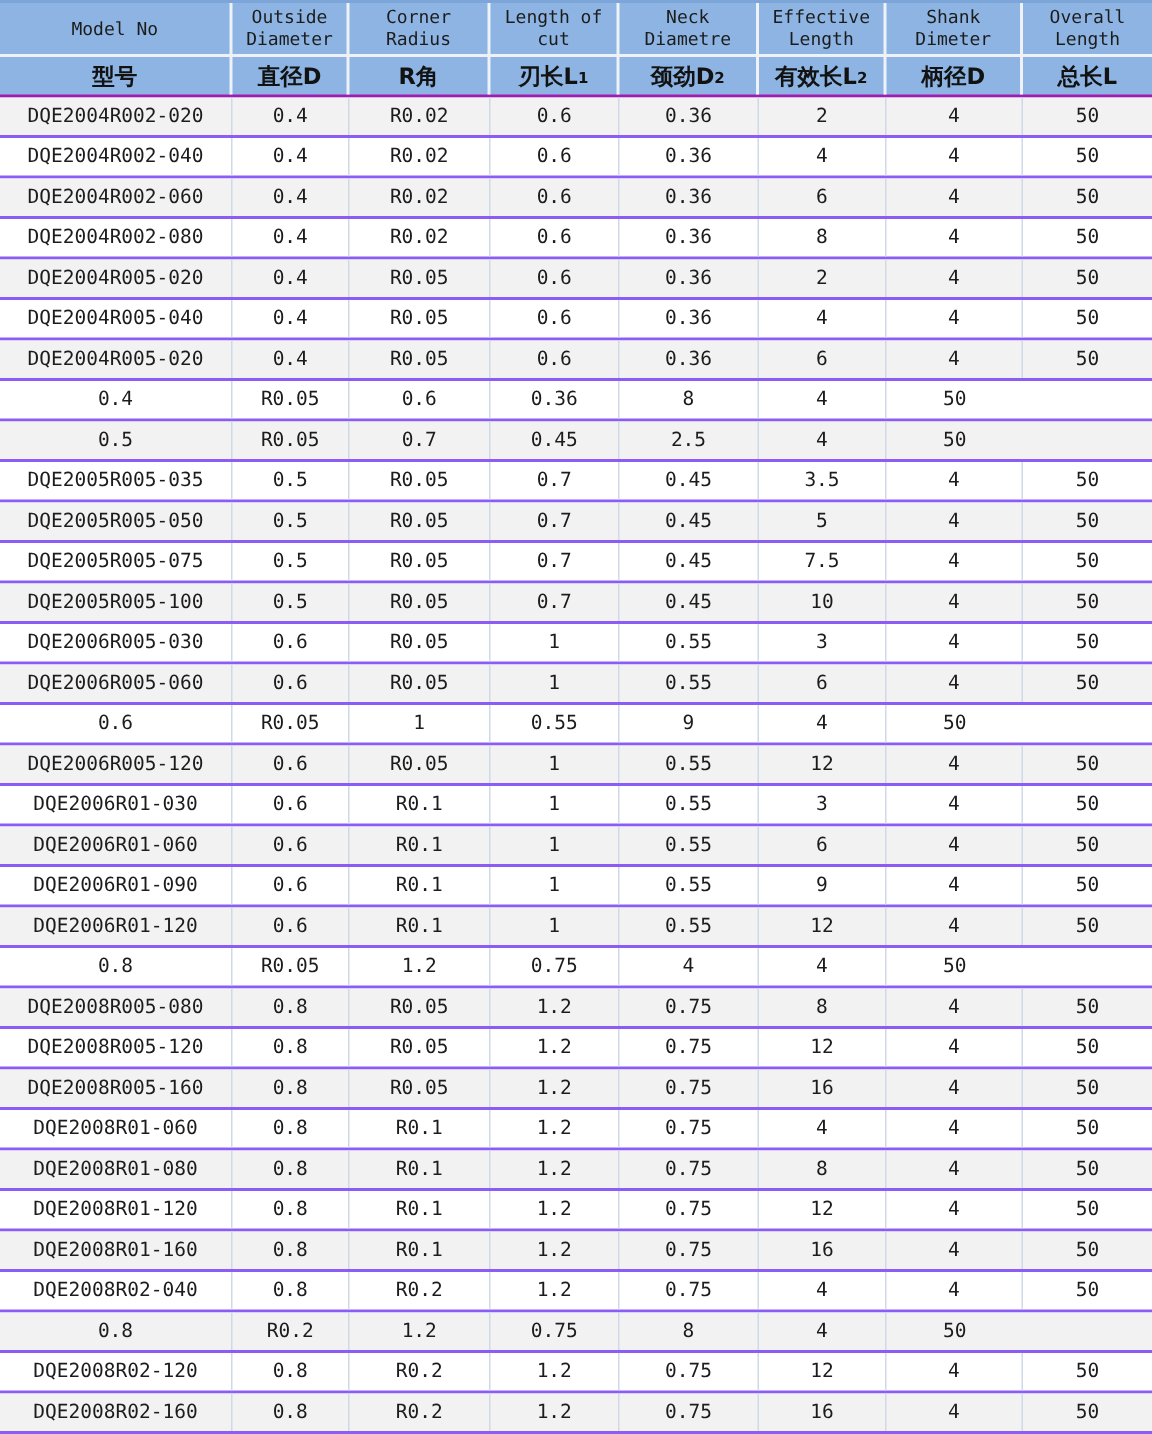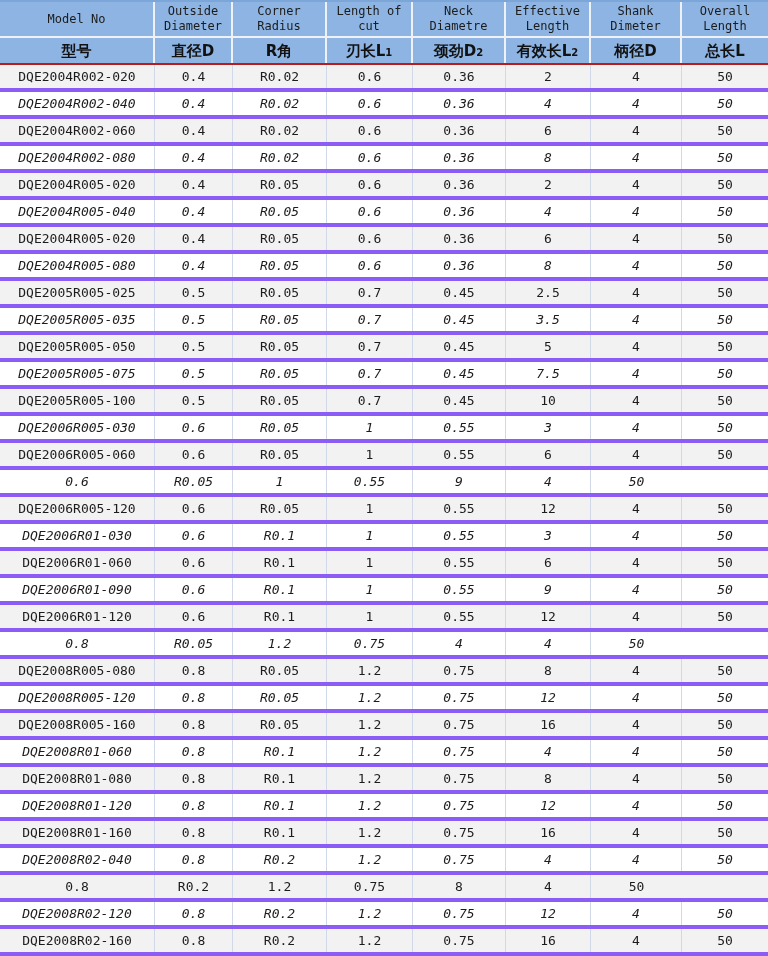--- a/index.html
+++ b/index.html
@@ -28,44 +28,44 @@
   .hdr-en .hcell {
     display:flex; align-items:center; justify-content:center; text-align:center;
     font-size:12px; line-height:15px;
     padding:0 6px;
     border-right:2px solid #eef1f6;
     color:#1c1c1c;
   }
   .hdr-cn {
     height:27px;
     background:#8db4e2;
-    border-bottom:2px solid #b91c1c;
+    border-bottom:2px solid #a21caf;
   }
   .hdr-cn .hcell {
     display:flex; align-items:flex-end; justify-content:center;
     font-family:"DejaVu Sans","Liberation Sans",sans-serif;
     font-size:15px; font-weight:bold; line-height:23px;
     border-right:2px solid #eef1f6;
     color:#121212;
   }
   .hcell:last-child { border-right:none; }
   .hdr-cn sub {
     font-size:10px; font-weight:bold;
     line-height:23px;
     vertical-align:baseline;
     position:relative; top:1px;
   }
   
   .tbody { flex:1; display:block; }
   .data-row {
     height:27px;
-    border-bottom:4px solid #8b5cf6;
+    border-bottom:2px solid #8b5cf6;
   }
   .data-row.odd { background:#f2f2f2; }
-  .data-row.even { background:#ffffff;font-style:italic; }
+  .data-row.even { background:#ffffff; }
   .data-row .c {
     display:flex; align-items:center; justify-content:center;
     font-size:13px;
     border-right:1px solid #cfd9e8;
     white-space:nowrap;
     overflow:hidden;
   }
   .data-row .c:last-child { border-right:none; }
 </style>
 </head>
@@ -191,32 +191,30 @@
     <div class="c">0.4</div>
     <div class="c">R0.05</div>
     <div class="c">0.6</div>
     <div class="c">0.36</div>
     <div class="c">6</div>
     <div class="c">4</div>
     <div class="c">50</div>
   </div>
 
   <div class="grid-row data-row even">
-    <div class="c">DQE2004R005-080</div>
     <div class="c">0.4</div>
     <div class="c">R0.05</div>
     <div class="c">0.6</div>
     <div class="c">0.36</div>
     <div class="c">8</div>
     <div class="c">4</div>
     <div class="c">50</div>
   </div>
 
   <div class="grid-row data-row odd">
-    <div class="c">DQE2005R005-025</div>
     <div class="c">0.5</div>
     <div class="c">R0.05</div>
     <div class="c">0.7</div>
     <div class="c">0.45</div>
     <div class="c">2.5</div>
     <div class="c">4</div>
     <div class="c">50</div>
   </div>
 
   <div class="grid-row data-row even">

